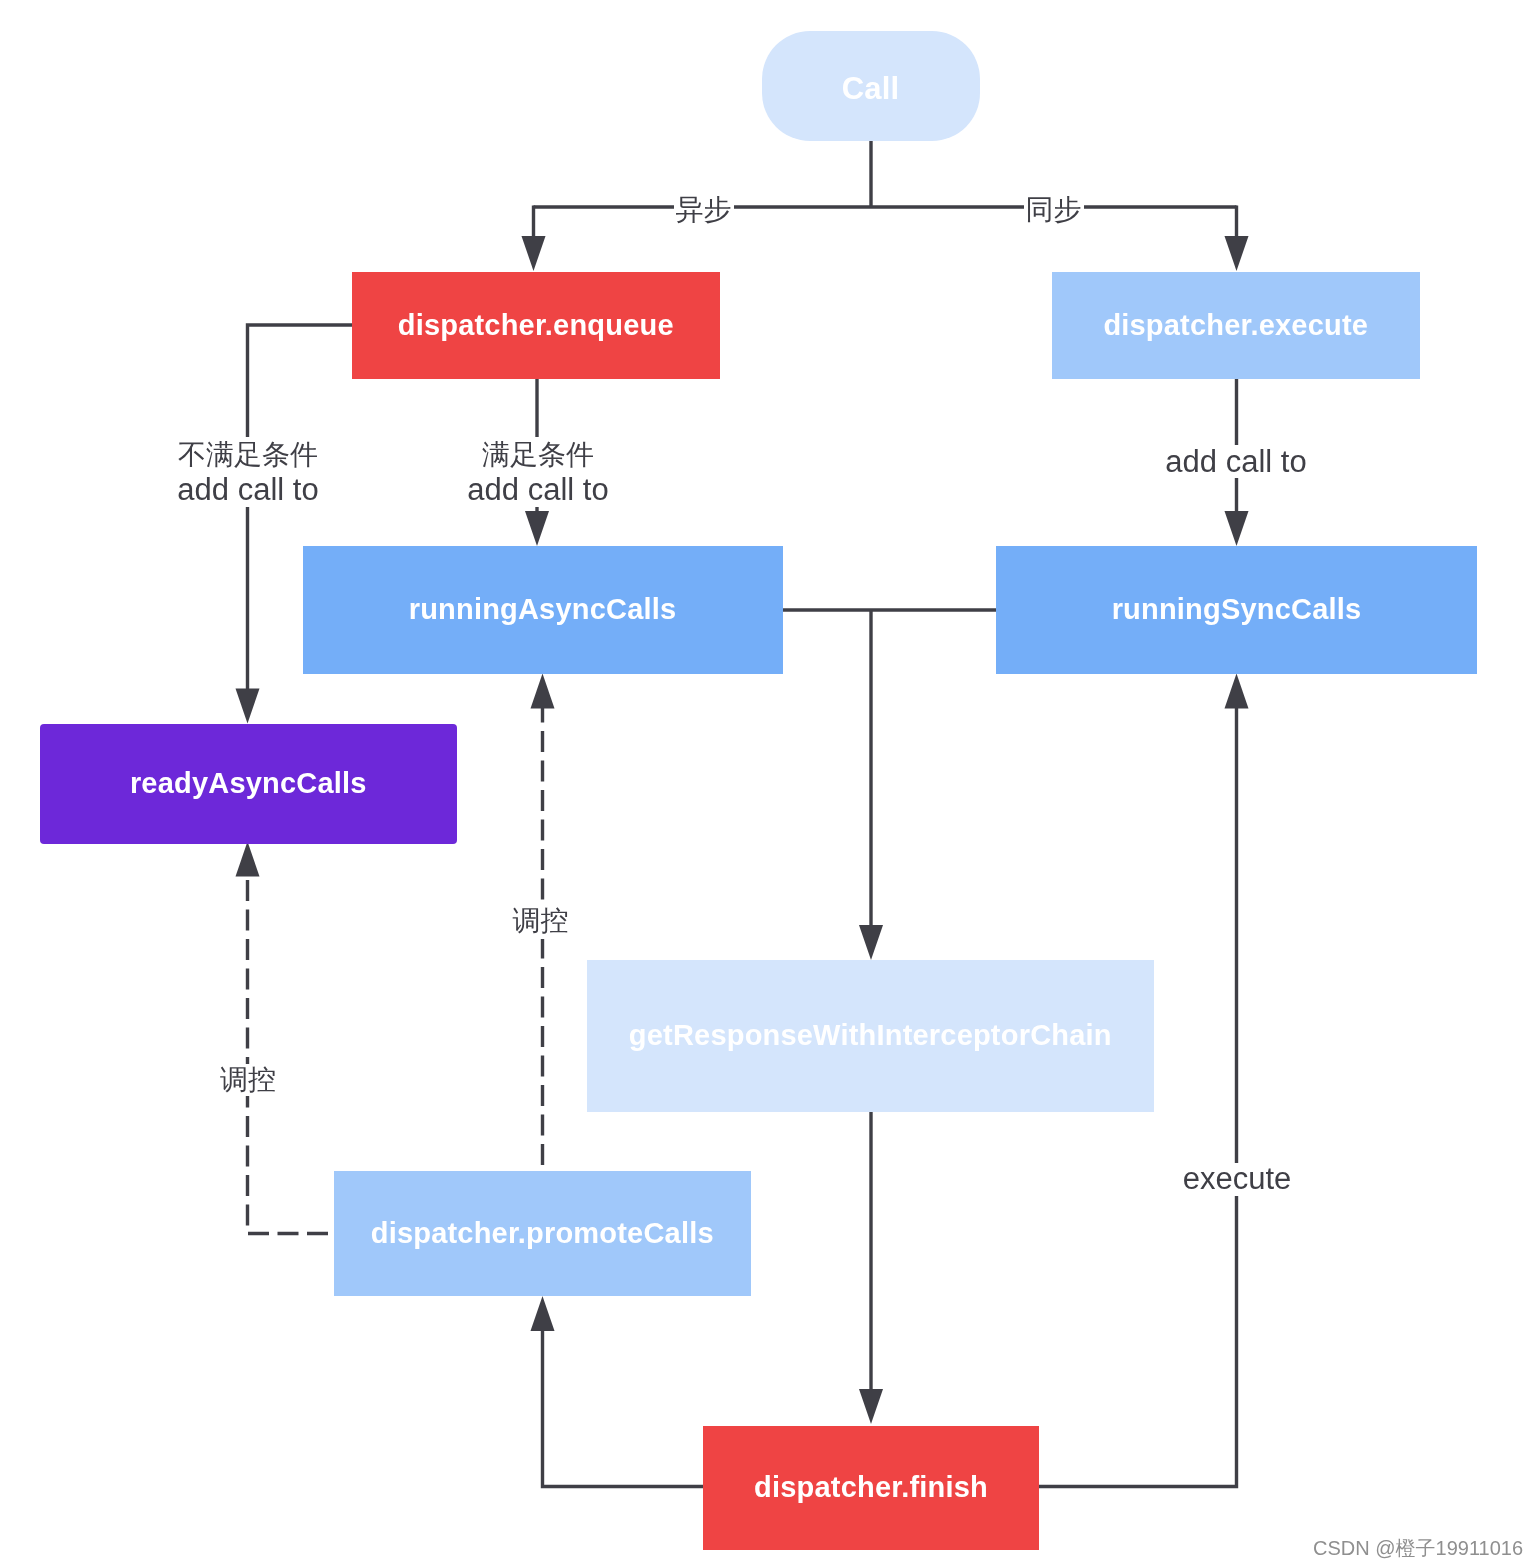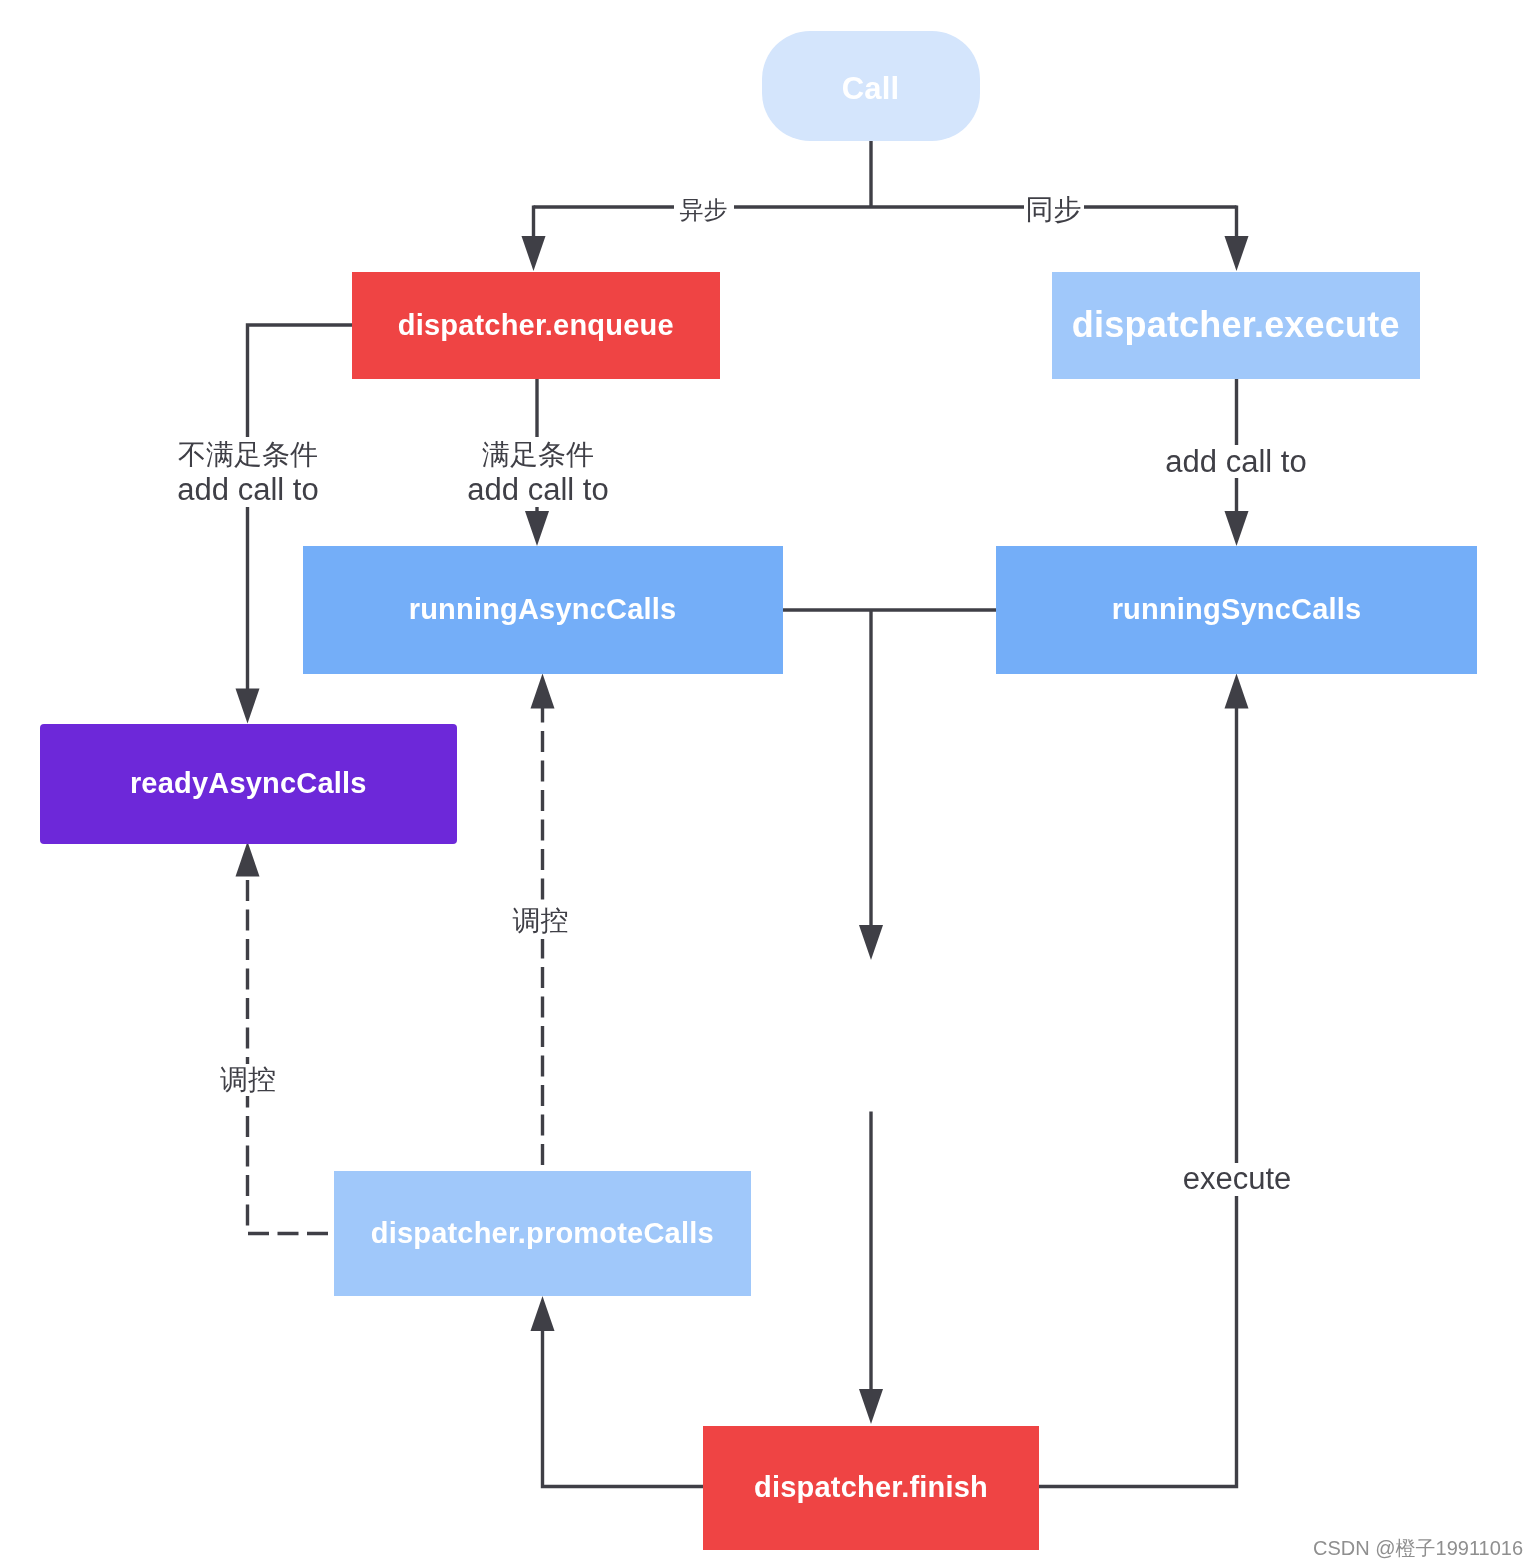--- a/index.html
+++ b/index.html
@@ -41,27 +41,28 @@
       <path d="M554.5,708.5 L542.5,673.5 L530.5,708.5 Z" fill="#3f3f46"></path>
       <path d="M871,1111.5 L871,1390.2" fill="none" stroke="#3f3f46" stroke-width="3.4" stroke-linecap="butt"></path>
       <path d="M859,1389 L871,1424 L883,1389 Z" fill="#3f3f46"></path>
       <path d="M703,1486.5 L542.5,1486.5 L542.5,1329.8" fill="none" stroke="#3f3f46" stroke-width="3.4" stroke-linecap="butt"></path>
       <path d="M554.5,1331 L542.5,1296 L530.5,1331 Z" fill="#3f3f46"></path>
       <path d="M1039,1486.5 L1236.5,1486.5 L1236.5,707.3" fill="none" stroke="#3f3f46" stroke-width="3.4" stroke-linecap="butt"></path>
       <path d="M1248.5,708.5 L1236.5,673.5 L1224.5,708.5 Z" fill="#3f3f46"></path>
     </svg>
     <div class="node" style="left: 761.5px; top: 30.5px; width: 218px; height: 110.5px; background: rgb(212, 229, 252); border-radius: 48px; font-size: 31px; padding-top: 6px;">Call</div>
     <div class="node" style="left: 352px; top: 271.5px; width: 367.5px; height: 107px; background: #ef4444; border-radius: 0px; font-size: 29px;">dispatcher.enqueue</div>
-    <div class="node" style="left: 1052px; top: 271.5px; width: 367.5px; height: 107px; background: rgb(160, 200, 250); border-radius: 0px; font-size: 36px;">dispatcher.execute</div>
+    <div class="node" style="left: 1052px; top: 271.5px; width: 367.5px; height: 107px; background: rgb(160, 200, 250); border-radius: 0px; font-size: 29px;">dispatcher.execute</div>
     <div class="node" style="left: 302.5px; top: 546px; width: 480px; height: 127.5px; background: rgb(116, 174, 248); border-radius: 0px; font-size: 29px;">runningAsyncCalls</div>
     <div class="node" style="left: 996px; top: 546px; width: 481px; height: 127.5px; background: rgb(116, 174, 248); border-radius: 0px; font-size: 29px;">runningSyncCalls</div>
     <div class="node" style="left: 40px; top: 723.5px; width: 416.5px; height: 120px; background: #6d28d9; border-radius: 4px; font-size: 29px;">readyAsyncCalls</div>
+    <div class="node" style="left: 587px; top: 960px; width: 566.5px; height: 151.5px; background: rgb(212, 229, 252); border-radius: 0px; font-size: 29px;">getResponseWithInterceptorChain</div>
     <div class="node" style="left: 334px; top: 1171px; width: 416.5px; height: 125px; background: rgb(160, 200, 250); border-radius: 0px; font-size: 29px;">dispatcher.promoteCalls</div>
     <div class="node" style="left: 703px; top: 1425.5px; width: 336px; height: 124.5px; background: #ef4444; border-radius: 0px; font-size: 29px;">dispatcher.finish</div>
-    <div class="edge-label" style="left: 673.5px; top: 194px; width: 60px; height: 32px; font-size: 24px; background: rgb(255, 255, 255);">异步</div>
+    <div class="edge-label" style="left: 673.5px; top: 194px; width: 60px; height: 32px; font-size: 28px; background: rgb(255, 255, 255);">异步</div>
     <div class="edge-label" style="left: 1023.5px; top: 194px; width: 60px; height: 32px; font-size: 28px; background: rgb(255, 255, 255);">同步</div>
     <div class="edge-label" style="left: 173px; top: 437px; width: 150px; height: 70px; background: rgb(255, 255, 255);">
       <div class="edge-label-line" style="font-size: 28px;">不满足条件</div>
       <div class="edge-label-line" style="font-size: 31px;">add call to</div>
     </div>
     <div class="edge-label" style="left: 463px; top: 437px; width: 150px; height: 70px; background: rgb(255, 255, 255);">
       <div class="edge-label-line" style="font-size: 28px;">满足条件</div>
       <div class="edge-label-line" style="font-size: 31px;">add call to</div>
     </div>
     <div class="edge-label" style="left: 1163px; top: 445px; width: 146px; height: 33px; background: rgb(255, 255, 255);">

